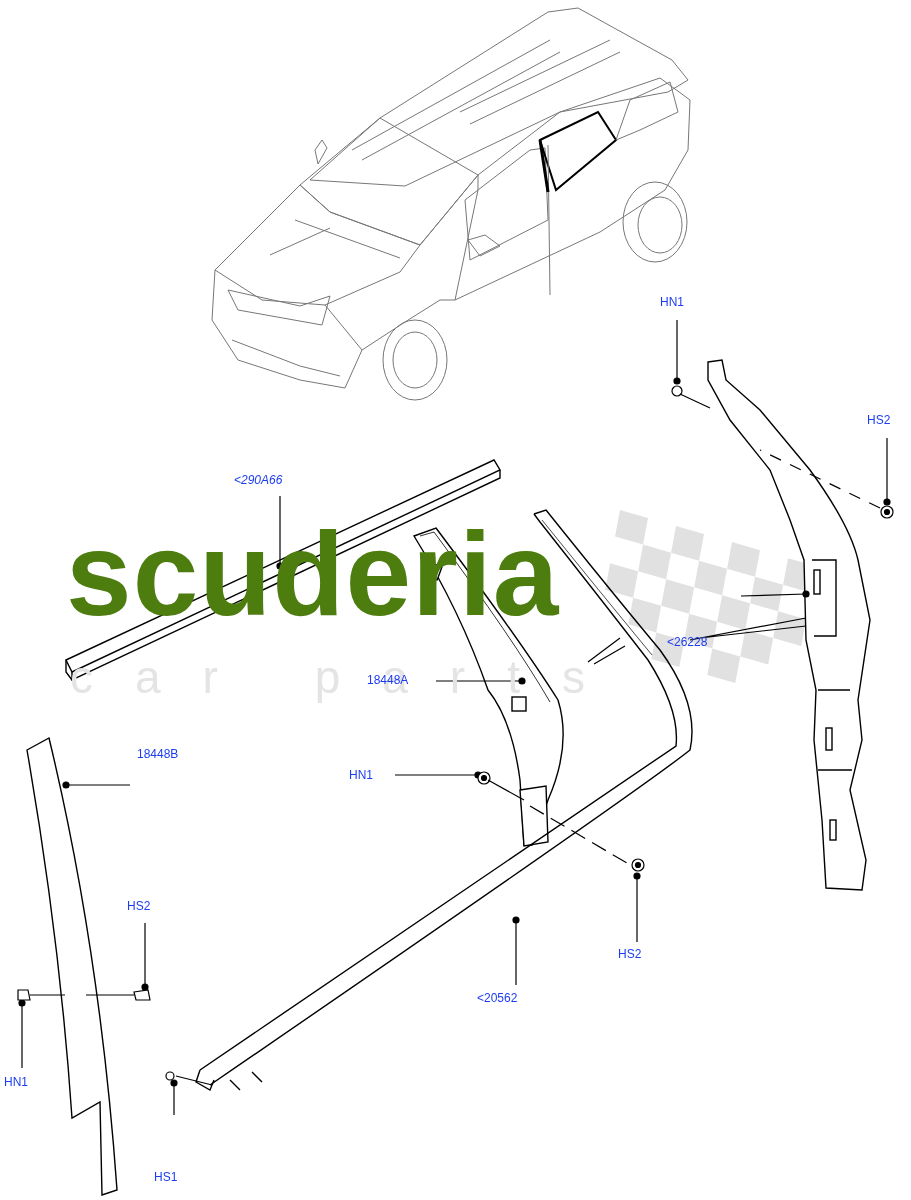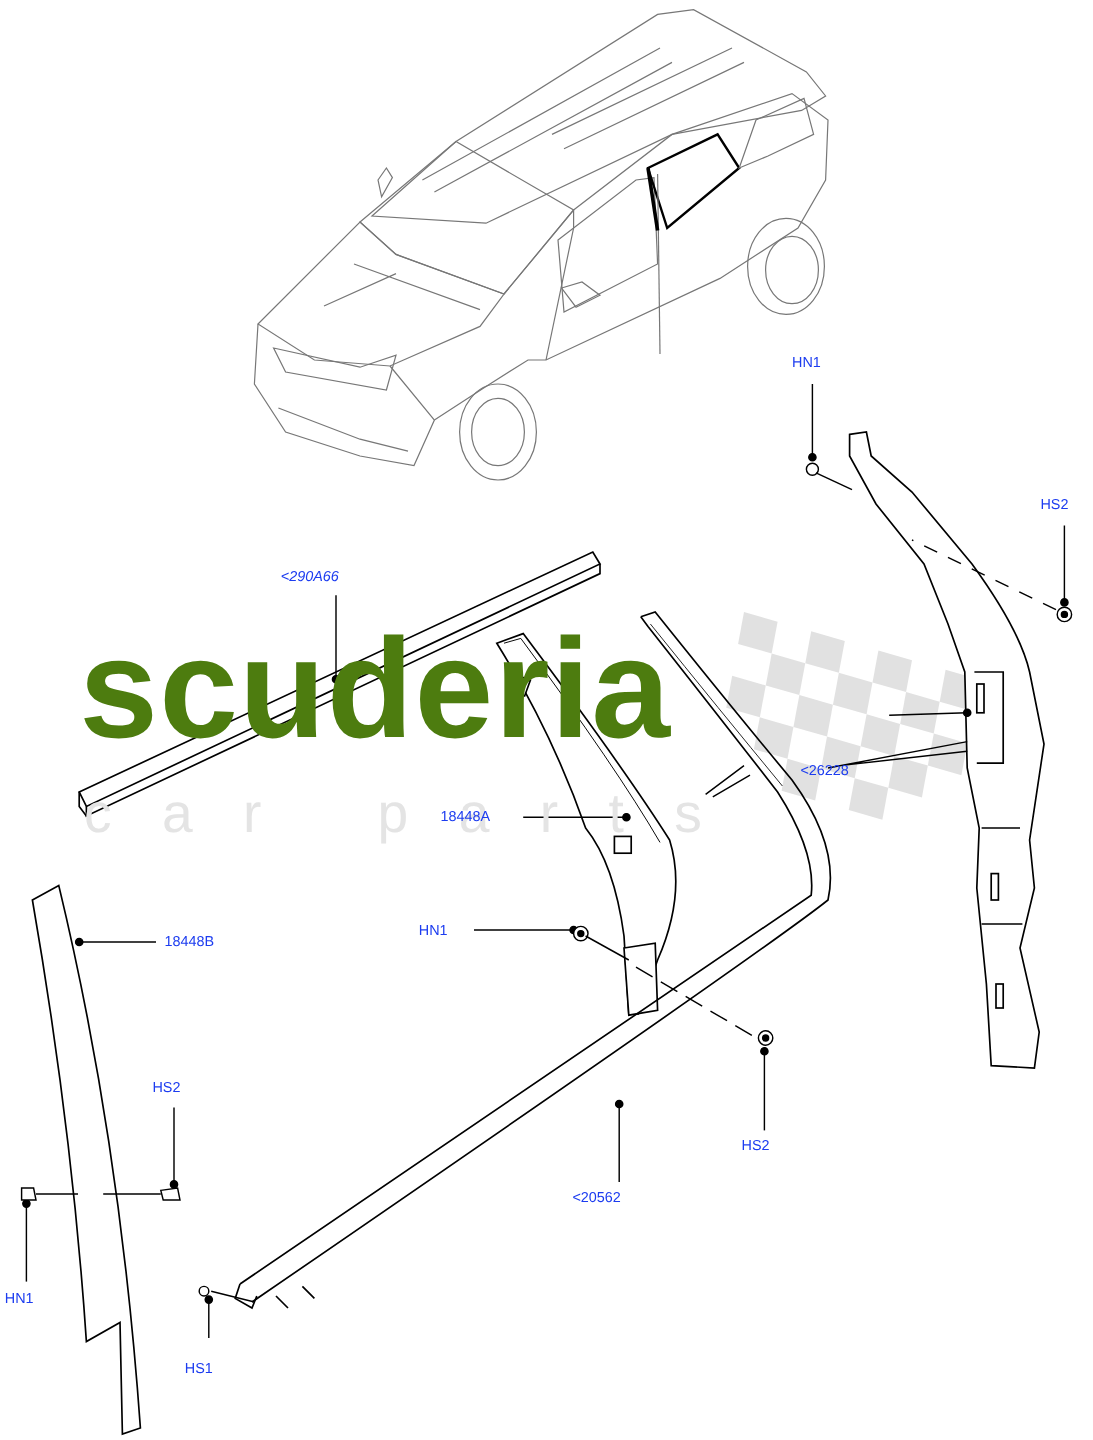--- a/index.html
+++ b/index.html
@@ -163,22 +163,22 @@
     <line x1="176" y1="1076" x2="212" y2="1085"></line>
   </g>
 </svg>
 
 <div class="wm-text wm-scuderia">scuderia</div>
 <div class="wm-text wm-carparts">car parts</div>
 
 <div class="callout" style="left:234px; top:474px;font-style:italic;">&lt;290A66</div>
 <div class="callout" style="left:667px; top:588px;margin-top:48px;">&lt;26228</div>
 <div class="callout" style="left:367px; top:674px;">18448A</div>
-<div class="callout" style="left:137px; top:778px;">18448B</div>
+<div class="callout" style="left:137px; top:748px;">18448B</div>
 <div class="callout" style="left:477px; top:992px;">&lt;20562</div>
 
 <div class="callout" style="left:660px; top:296px;">HN1</div>
 <div class="callout" style="left:867px; top:414px;">HS2</div>
 <div class="callout" style="left:349px; top:769px;">HN1</div>
 <div class="callout" style="left:618px; top:948px;">HS2</div>
 <div class="callout" style="left:127px; top:900px;">HS2</div>
 <div class="callout" style="left:4px; top:1076px;">HN1</div>
-<div class="callout" style="left:154px; top:1134px;">HS1</div>
+<div class="callout" style="left:154px; top:1171px;">HS1</div>
 
 </body></html>

